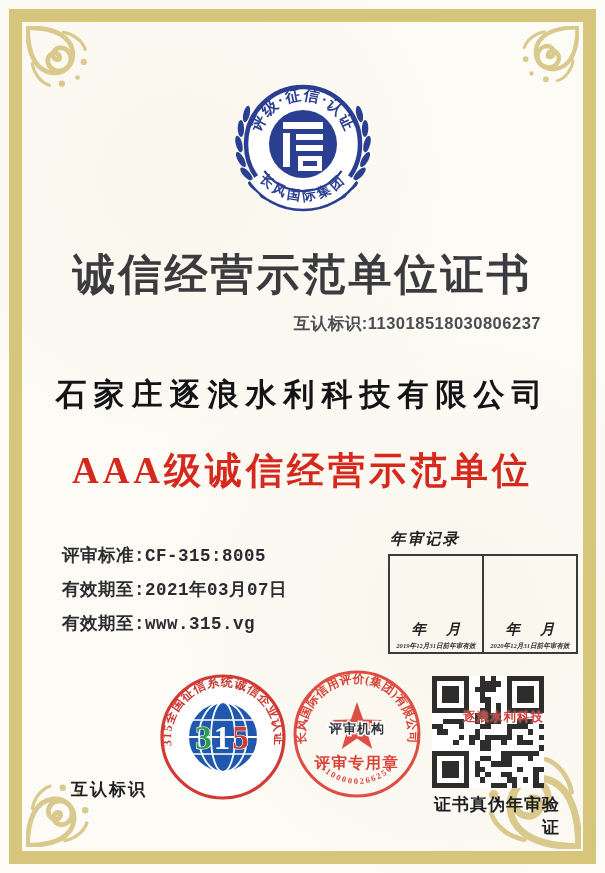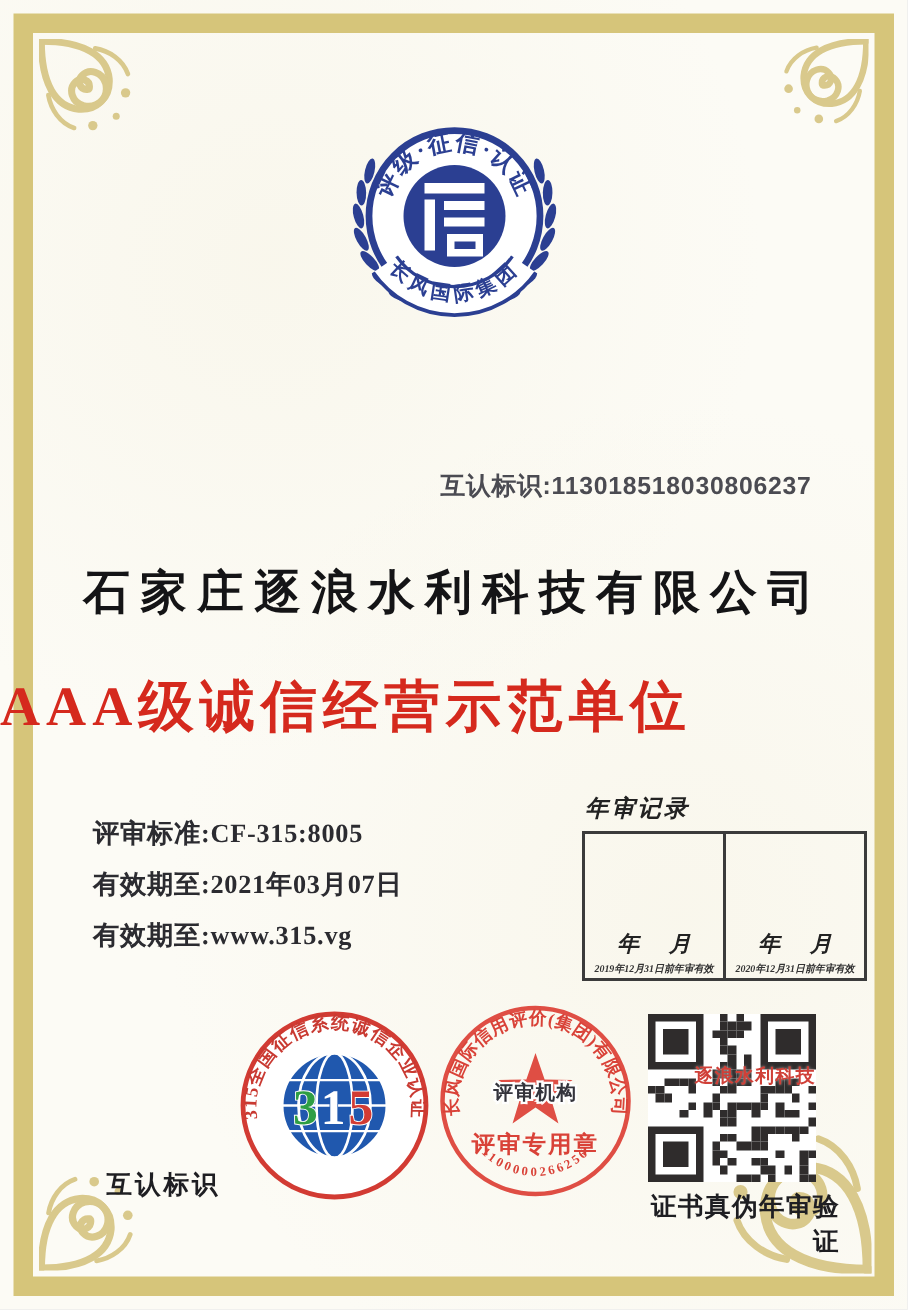--- a/index.html
+++ b/index.html
@@ -40,28 +40,28 @@
   }
   .credit-code {
     position:absolute; right:64px; top:313px;
     font-size:16.5px; font-weight:bold; color:#4b4b52; letter-spacing:.5px;
   }
   .company {
     position:absolute; left:0; right:0; top:374px; text-align:center;
     font-size:31px; font-weight:900; color:#141416; letter-spacing:7px;
   }
   .award {
-    position:absolute; left:0; right:0; top:446px; 
+    position:absolute; left:0; right:0; top:446px; text-align:center;
     font-family:"Liberation Serif","DejaVu Serif",serif;
     font-size:37px; font-weight:900; color:#d5291d; letter-spacing:4px;
   }
 
   
   .details { position:absolute; left:62px; top:543px;
-    font-family:Liberation Serif, serif;
+    font-family:Liberation Mono, monospace;
     font-size:17.5px; font-weight:bold; color:#2b2b30; }
   .details .line { margin-bottom:10px; letter-spacing:.5px; }
 
   .annual { position:absolute; left:388px; top:529px; width:208px;font-style:italic; }
   .annual-title { font-family:"Liberation Serif","DejaVu Serif",serif;
     font-size:15.5px; font-weight:bold; color:#222; letter-spacing:2px; margin-left:2px; }
   .annual-table { margin-top:4px; display:flex; width:190px; height:100px;
     border:2px solid #3b3b3b; background:transparent; }
   .annual-cell { position:relative; flex:1; }
   .annual-cell + .annual-cell { border-left:2px solid #3b3b3b; }
@@ -196,20 +196,21 @@
 
       <path d="M45,98 A56,56 0 0,0 137,98" fill="none" stroke="#ffffff" stroke-width="20"></path>
       <path d="M52.4,92.9 A47,47 0 0,0 129.6,92.9" fill="none" stroke="#2b3f92" stroke-width="2.2"></path>
       <path d="M36.8,103.7 A66,66 0 0,0 145.2,103.7" fill="none" stroke="#2b3f92" stroke-width="2.5"></path>
       <text font-size="13.5" fill="#2b3f92" letter-spacing="3">
         <textPath href="#arcBot" startOffset="50%" text-anchor="middle">长风国际集团</textPath>
       </text>
     </svg>
   </div>
 
+  <div class="title">诚信经营示范单位证书</div>
   <div class="credit-code">互认标识:113018518030806237</div>
   <div class="company">石家庄逐浪水利科技有限公司</div>
   <div class="award">AAA级诚信经营示范单位</div>
 
   <div class="details">
     <div class="line">评审标准:CF-315:8005</div>
     <div class="line">有效期至:2021年03月07日</div>
     <div class="line">有效期至:www.315.vg</div>
   </div>
 

